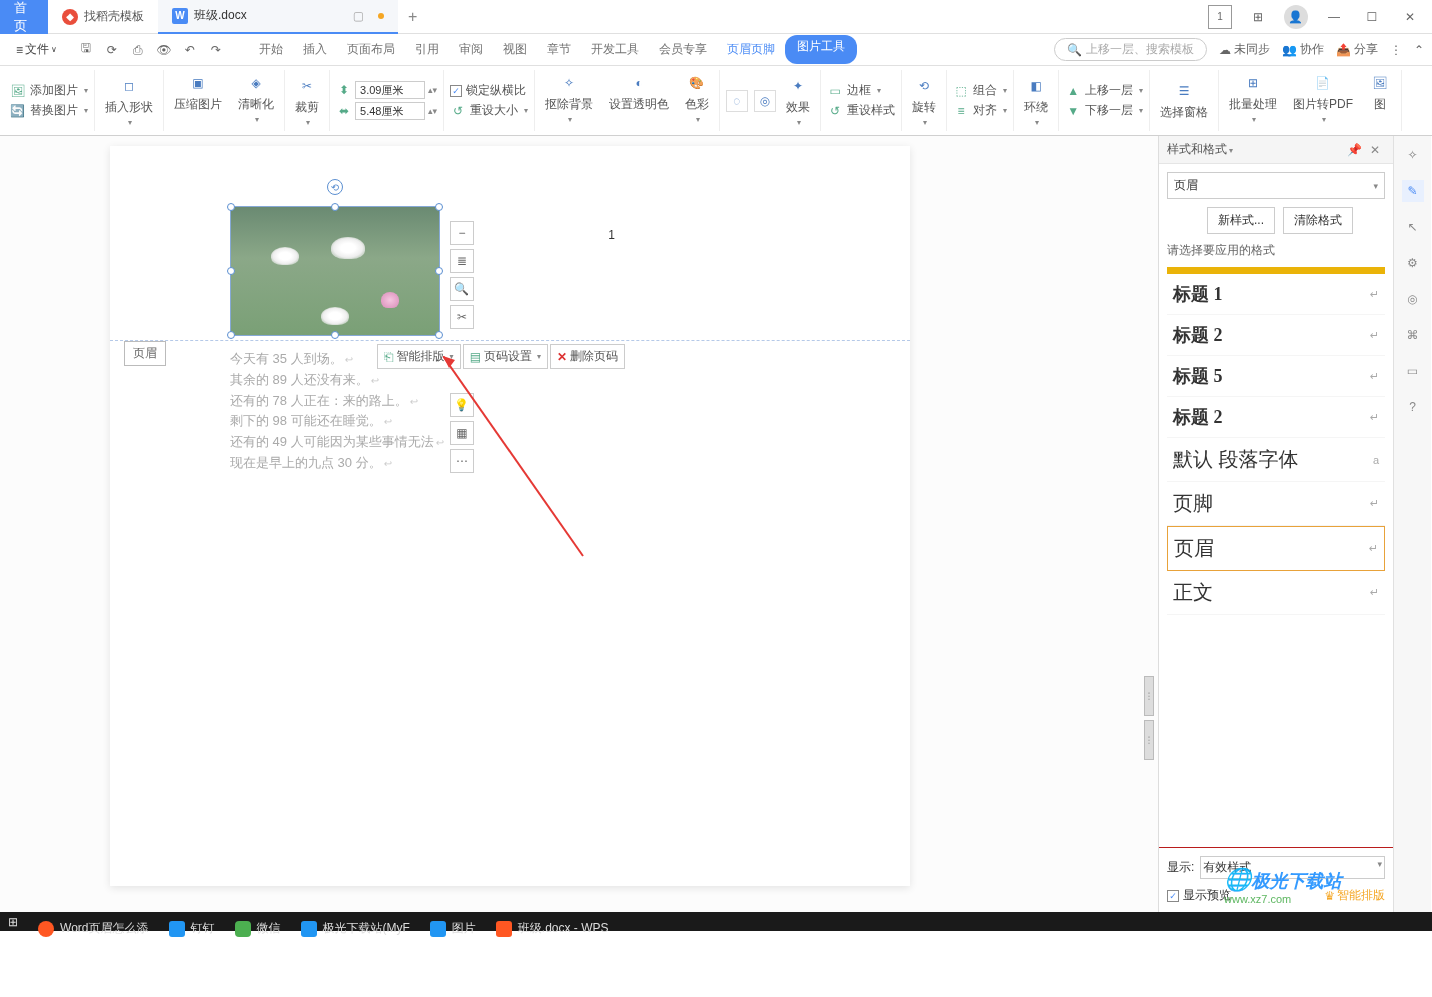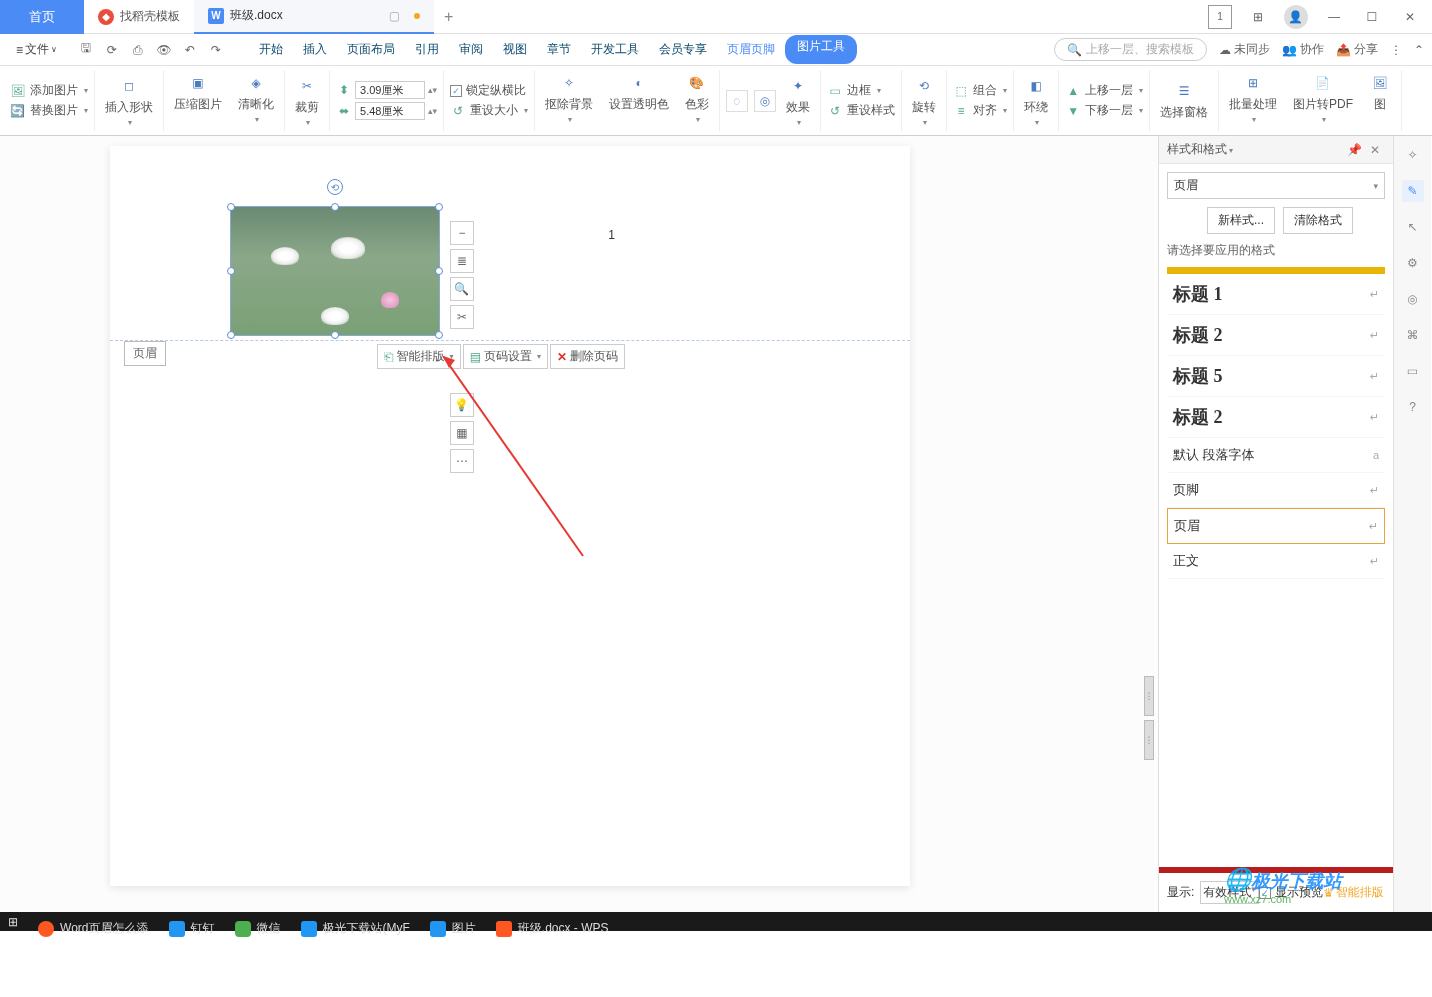--- a/index.html
+++ b/index.html
@@ -1,37 +1,37 @@
 <!DOCTYPE html>
 <html><head>
 <meta charset="utf-8">
 <style>
 * { margin: 0; padding: 0; box-sizing: border-box; font-family: "Microsoft YaHei", sans-serif; }
 body { background: #fff; font-size: 12px; color: #333; overflow: hidden; width: 1432px; height: 997px; }
 
 
 .titlebar { height: 34px; background: #fff; display: flex; align-items: center; border-bottom: 1px solid #e0e0e0; }
 .tab { height: 34px; display: flex; align-items: center; padding: 0 14px; gap: 6px; position: relative; }
-.tab-home { background: #4a8bf5; color: #fff; width: 84px; justify-content: center; font-size: 13px; }
+.tab-home { background: #4a8bf5; color: #fff; width: 48px; justify-content: center; font-size: 13px; }
 .tab-template { color: #555; }
 .tab-doc { background: #f5f7fa; border-bottom: 2px solid #4a8bf5; }
 .tab-doc .icon-w { width: 16px; height: 16px; background: #4a8bf5; color: #fff; border-radius: 2px; display: flex; align-items: center; justify-content: center; font-size: 10px; font-weight: bold; }
 .tab-add { padding: 0 10px; font-size: 16px; color: #888; }
 .titlebar-right { margin-left: auto; display: flex; align-items: center; gap: 14px; padding-right: 10px; }
 .win-btn { width: 24px; height: 24px; display: flex; align-items: center; justify-content: center; color: #666; }
 .avatar-icon { width: 24px; height: 24px; border-radius: 50%; background: #ddd; display:flex; align-items:center; justify-content:center; }
 
 
 .menubar { height: 32px; display: flex; align-items: center; padding: 0 8px; gap: 4px; border-bottom: 1px solid #e0e0e0; }
 .menu-left { display: flex; align-items: center; gap: 2px; }
 .file-btn { display: flex; align-items: center; gap: 2px; padding: 2px 8px; color: #444; }
 .qat { display: flex; gap: 8px; padding: 0 10px; }
 .qat-btn { width: 18px; height: 18px; color: #666; display:flex; align-items:center; justify-content:center; }
 .menu-tabs { display: flex; margin-left: 12px; }
-.menu-tab { padding: 6px 10px; color: #0c4a6e; cursor: pointer; }
+.menu-tab { padding: 6px 10px; color: #737373; cursor: pointer; }
 .menu-tab.context1 { color: #4a8bf5; }
 .menu-tab.context2 { background: #4a8bf5; color: #fff; border-radius: 12px; padding: 3px 12px; }
 .menubar-right { margin-left: auto; display: flex; align-items: center; gap: 12px; color: #666; }
 .search-pill { border: 1px solid #ccc; border-radius: 12px; padding: 2px 12px; color: #aaa; display:flex; align-items:center; gap:4px; font-size:12px; }
 .mb-link { display:flex; align-items:center; gap:3px; }
 
 
 .ribbon { height: 70px; display: flex; align-items: stretch; border-bottom: 1px solid #d0d0d0; background: #fff; padding: 4px 4px; }
 .rgroup { display: flex; flex-direction: column; justify-content: center; padding: 0 6px; border-right: 1px solid #eee; gap: 3px; }
 .rgroup.v { flex-direction: column; align-items: center; gap: 2px; }
@@ -77,24 +77,24 @@
 .sp-title { flex:1; color:#555; }
 .sp-hbtn { width:20px; text-align:center; color:#888; }
 .sp-body { padding: 8px; display:flex; flex-direction:column; gap:8px; }
 .sp-select { border:1px solid #ccc; padding: 4px 6px; display:flex; justify-content:space-between; align-items:center; }
 .sp-btns { display:flex; gap:8px;margin-left:40px; }
 .sp-btn { border:1px solid #ccc; padding:4px 10px; font-size:12px; }
 .sp-label { font-size:12px; color:#666; }
 .style-list { border-top:7px solid #eab308; }
 .style-item { padding: 8px 6px; display:flex; justify-content:space-between; align-items:center; border-bottom:1px solid #f5f5f5; }
 .style-item.sel { border:1px solid #e8a23a; }
-.style-item .nm { font-size: 13px; }
+.style-item .nm { font-size: 20px; }
 .style-item .h { font-weight: bold; font-family: "SimSun", serif; font-size:18px; }
 .style-item .ret { color:#aaa; font-size:11px; }
-.sp-footer { margin-top:auto; padding:8px; border-top:6px solid #b91c1c; display:flex; flex-direction:row; }
+.sp-footer { margin-top:auto; padding:8px; border-top:1px solid #b91c1c; display:flex; flex-direction:column; gap:8px; }
 .sp-show { display:flex; align-items:center; gap:6px; }
 .sp-showsel { flex:1; border:1px solid #ccc; padding:2px 2px; display:flex; justify-content:space-between;text-align:right; }
 .sp-preview { display:flex; justify-content:space-between; align-items:center; }
 .smart { color:#f5a623; display:flex; align-items:center; gap:2px; }
 
 
 .iconstrip { width: 38px; background: #f7f7f7; border-left: 1px solid #e0e0e0; display: flex; flex-direction: column; align-items: center; padding-top: 8px; gap: 14px; }
 .strip-icon { width: 22px; height: 22px; color: #888; display:flex; align-items:center; justify-content:center; }
 .strip-icon.active { color:#4a8bf5; background:#e8f0fe; }
 
@@ -356,20 +356,28 @@
         </div>
       </div>
       <div class="header-label">页眉</div>
 
       <div class="float-toolbar2">
         <div class="ft-btn" style="color:#f5a623;">💡</div>
         <div class="ft-btn" style="margin-top:4px;">▦</div>
         <div class="ft-btn" style="margin-top:4px;">⋯</div>
       </div>
 
+      <div class="body-text">
+        <div class="ln">今天有 35 人到场。</div>
+        <div class="ln">其余的 89 人还没有来。</div>
+        <div class="ln">还有的 78 人正在：来的路上。</div>
+        <div class="ln">剩下的 98 可能还在睡觉。</div>
+        <div class="ln">还有的 49 人可能因为某些事情无法</div>
+        <div class="ln">现在是早上的九点 30 分。</div>
+      </div>
 
       <div class="ctx-toolbar">
         <div class="ctx-btn dropdown-arrow">
             <span style="color:#5a8;">⎗</span>
             <span>智能排版</span>
           </div>
         <div class="ctx-btn dropdown-arrow">
             <span style="color:#5a8;">▤</span>
             <span>页码设置</span>
           </div>

